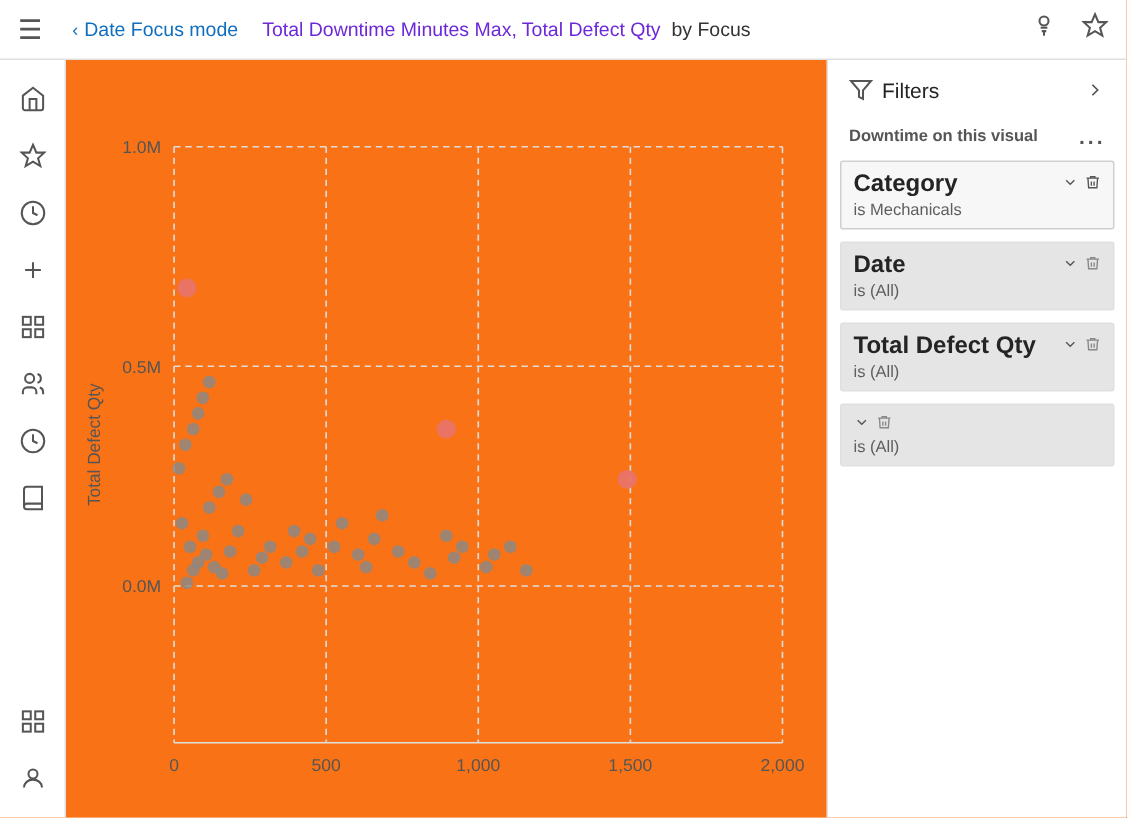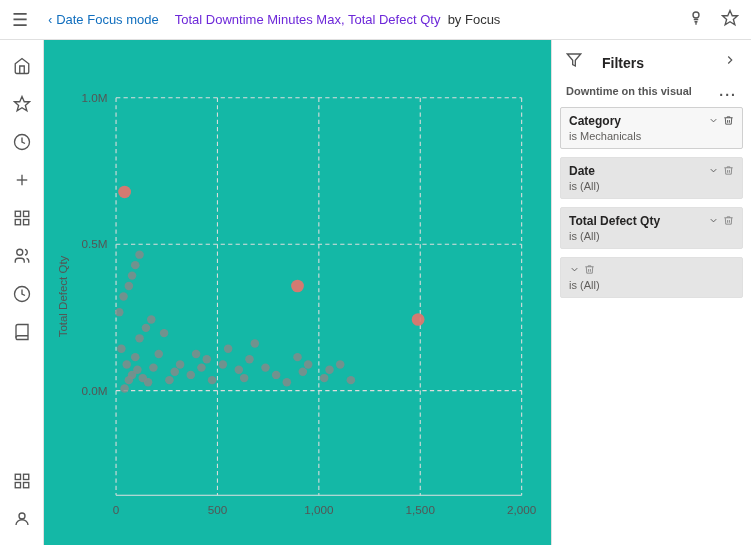--- a/index.html
+++ b/index.html
@@ -35,36 +35,36 @@
     .sidebar-item {
       width: 36px; height: 36px; display: flex; align-items: center;
       justify-content: center; cursor: pointer; color: #555;
       border-radius: 4px; font-size: 16px;
     }
     .sidebar-spacer { flex: 1; }
 
     
     .chart-area {
       flex: 1; padding: 16px 8px 8px 8px; position: relative;
-      background: #14b8a6; min-width: 0; text-align: center;
+      background: #f97316; min-width: 0; text-align: center;
     }
 
     
     .filters-panel {
       width: 200px; border-left: 1px solid #e0e0e0;
       background: #fff; display: flex; flex-direction: column;
       padding: 0;
     }
     .filters-header {
       display: flex; align-items: center; justify-content: space-between;
       padding: 12px 14px 8px 14px;
     }
     .filters-title {
-      display: flex; align-items: flex-end; gap: 20px;
-      font-size: 14px; font-weight: 700; color: #252424;
+      display: flex; align-items: flex-start; gap: 6px;
+      font-size: 14px; font-weight: 400; color: #252424;
     }
     .filters-chevron { color: #555; font-size: 12px; cursor: pointer; }
 
     .filters-search {
       margin: 4px 10px 8px 10px;
       display: flex; align-items: center;
       border: 1px solid #c8c8c8; border-radius: 2px;
       padding: 4px 8px; gap: 6px;
     }
     .filters-search input {
@@ -81,21 +81,21 @@
 
     .filter-card {
       margin: 4px 8px; border: 1px solid #e0e0e0;
       border-radius: 2px; padding: 6px 8px; background: #e5e5e5;
     }
     .filter-card.active { background: #f7f7f7; border-color: #d0d0d0; }
     .filter-card-header {
       display: flex; align-items: center; justify-content: space-between;
       margin-bottom: 2px;
     }
-    .filter-card-name { font-size: 12px; font-weight: 600; color: #252424; }
+    .filter-card-name { font-size: 16px; font-weight: 600; color: #252424; }
     .filter-card-icons { display: flex; gap: 4px; align-items: center; }
     .filter-card-icon { color: #555; font-size: 11px; cursor: pointer; }
     .filter-card-value { font-size: 11px; color: #605e5c; }
 
     
     .scatter-container {
       position: relative; width: 100%; height: 100%;
     }
     svg.scatter { width: 100%; height: 100%; }
   </style>

